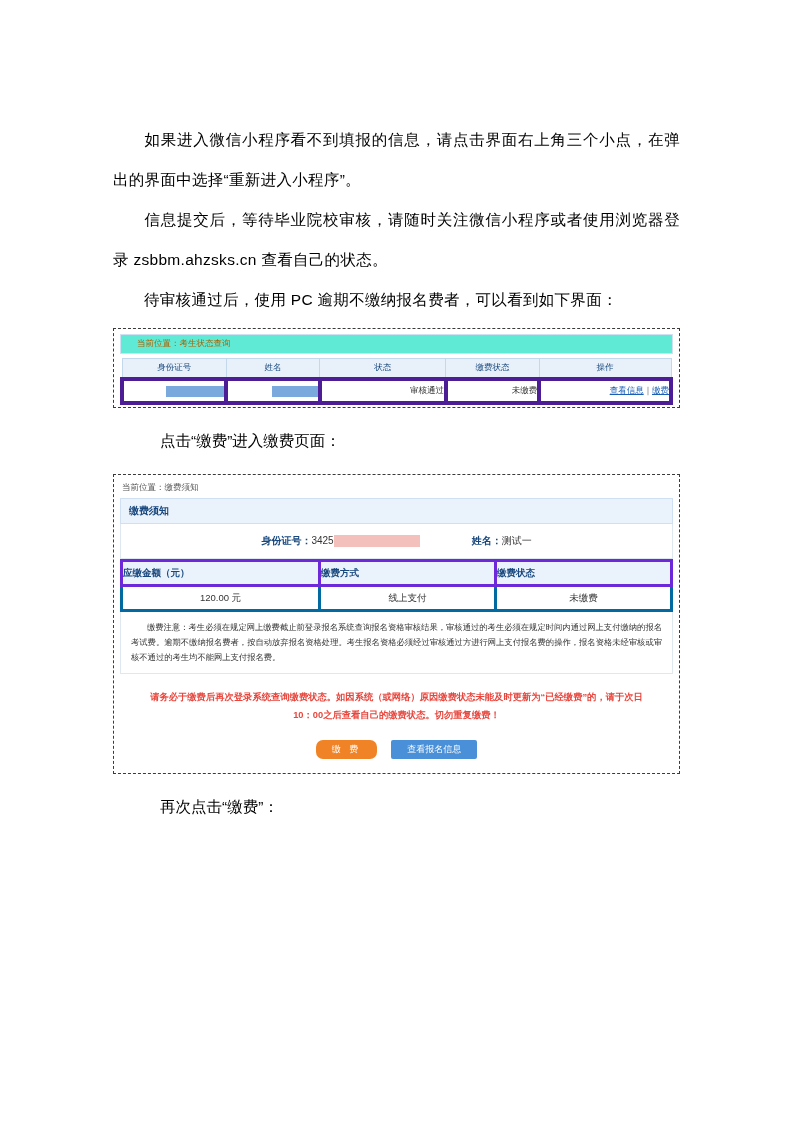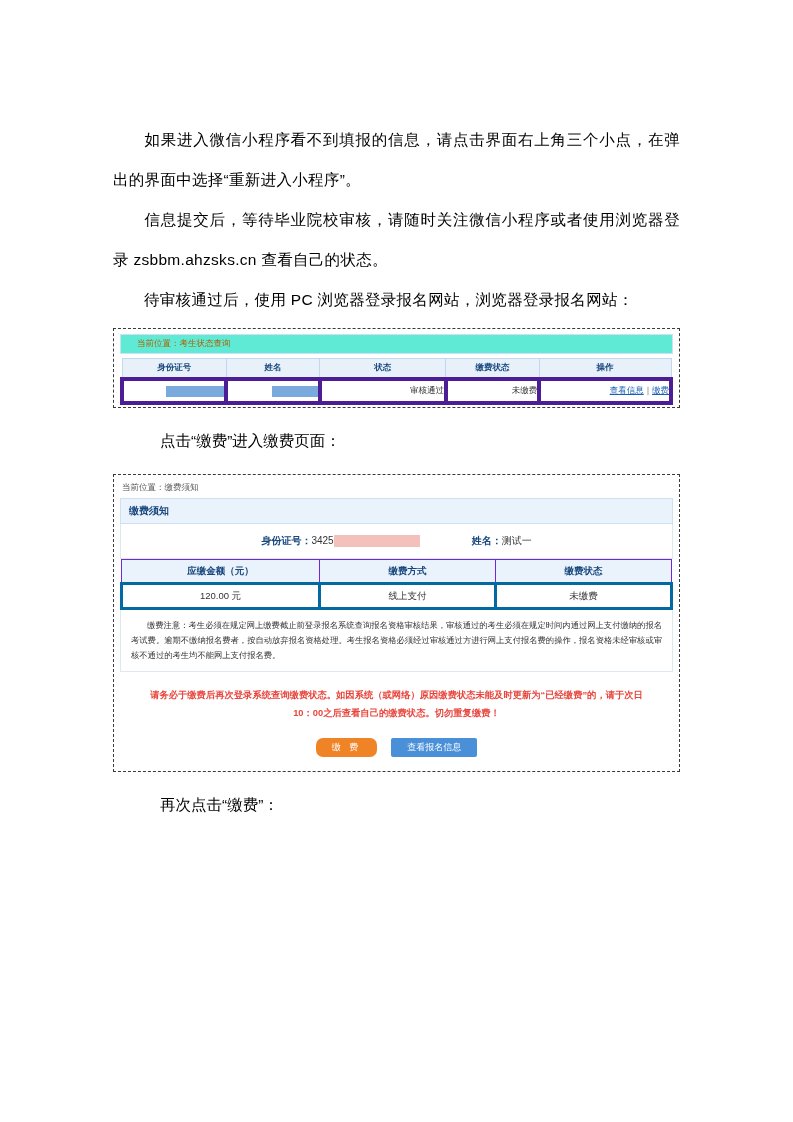--- a/index.html
+++ b/index.html
@@ -76,21 +76,21 @@
   table.tbl {
     border-collapse: collapse;
     width: 100%;
     margin-top: 4px;
     font-size: 8.5px;
   }
   table.tbl th {
     background: #e8f1fa;
     border: 1px solid #c3d8ec;
     color: #17477d;
-    font-weight: bold;
+    font-weight: normal;
     height: 18px;
     text-align: center;
     padding: 0;
   }
   table.tbl td {
     border: 4px solid #4c1d95;
     height: 20px;
     text-align: right;
     padding: 0;
     color: #333;
@@ -140,25 +140,25 @@
   }
 
   table.tbl2 {
     border-collapse: collapse;
     width: 100%;
     font-size: 9.5px;
     margin-top: 0;
   }
   table.tbl2 th {
     background: #eaf2fb;
-    border: 1px solid #6d28d9;
+    border: 3px solid #6d28d9;
     color: #17477d;
     font-weight: bold;
     height: 22px;
-    text-align: center;
+    text-align: left;
     padding: 0;
   }
   table.tbl2 td {
     border: 3px solid #0369a1;
     height: 22px;
     text-align: center;
     padding: 0;
     color: #333;
   }
 
@@ -206,21 +206,21 @@
 <body>
 
 <div class="page">
   <div class="content">
 
     <p class="para"><span class="ind"></span><span>如果进入微信小程序看不到填报的信息，请点击界面右上角三个小点，在弹出的界面中选择“重新进入小程序”。</span></p>
 
 
     <p class="para"><span class="ind"></span><span>信息提交后，等待毕业院校审核，请随时关注微信小程序或者使用浏览器登录 zsbbm.ahzsks.cn 查看自己的状态。</span></p>
 
-    <p class="para"><span class="ind"></span><span>待审核通过后，使用 PC 浏览器登录报名网站，浏览器登录报名网站：</span></p>
+    <p class="para"><span class="ind"></span><span>待审核通过后，使用 PC 逾期不缴纳报名费者，可以看到如下界面：</span></p>
 
     <div class="shot shot1">
       <div class="crumb">
         <span class="cb-label">当前位置：</span><span class="cb-cur">考生状态查询</span>
       </div>
       <table class="tbl">
         <thead>
           <tr>
             <th style="width:19%">身份证号</th>
             <th style="width:17%">姓名</th>

